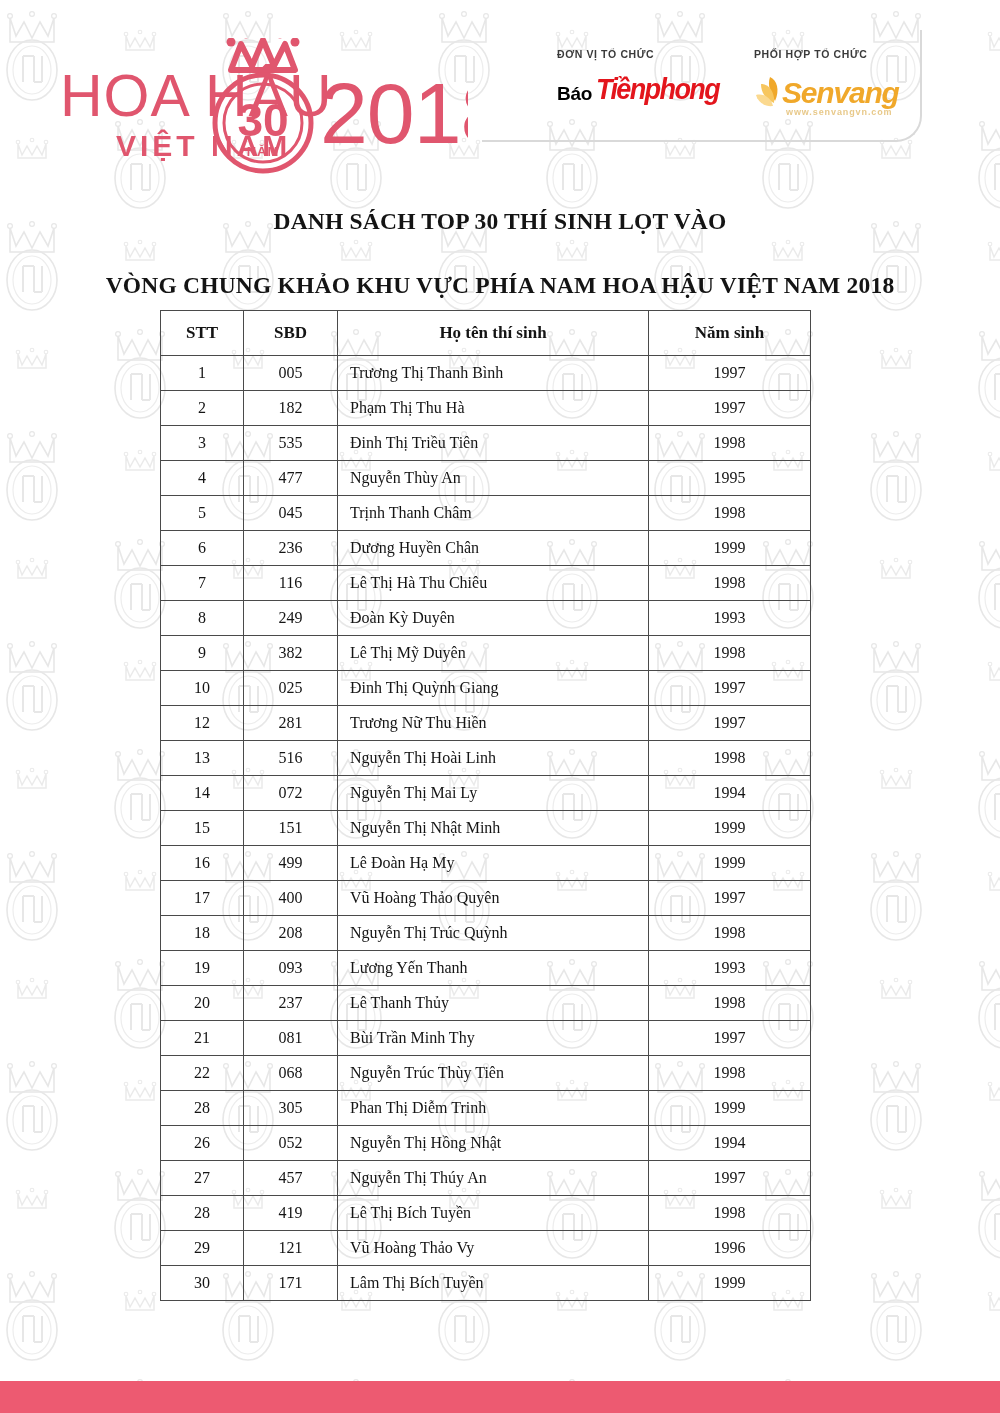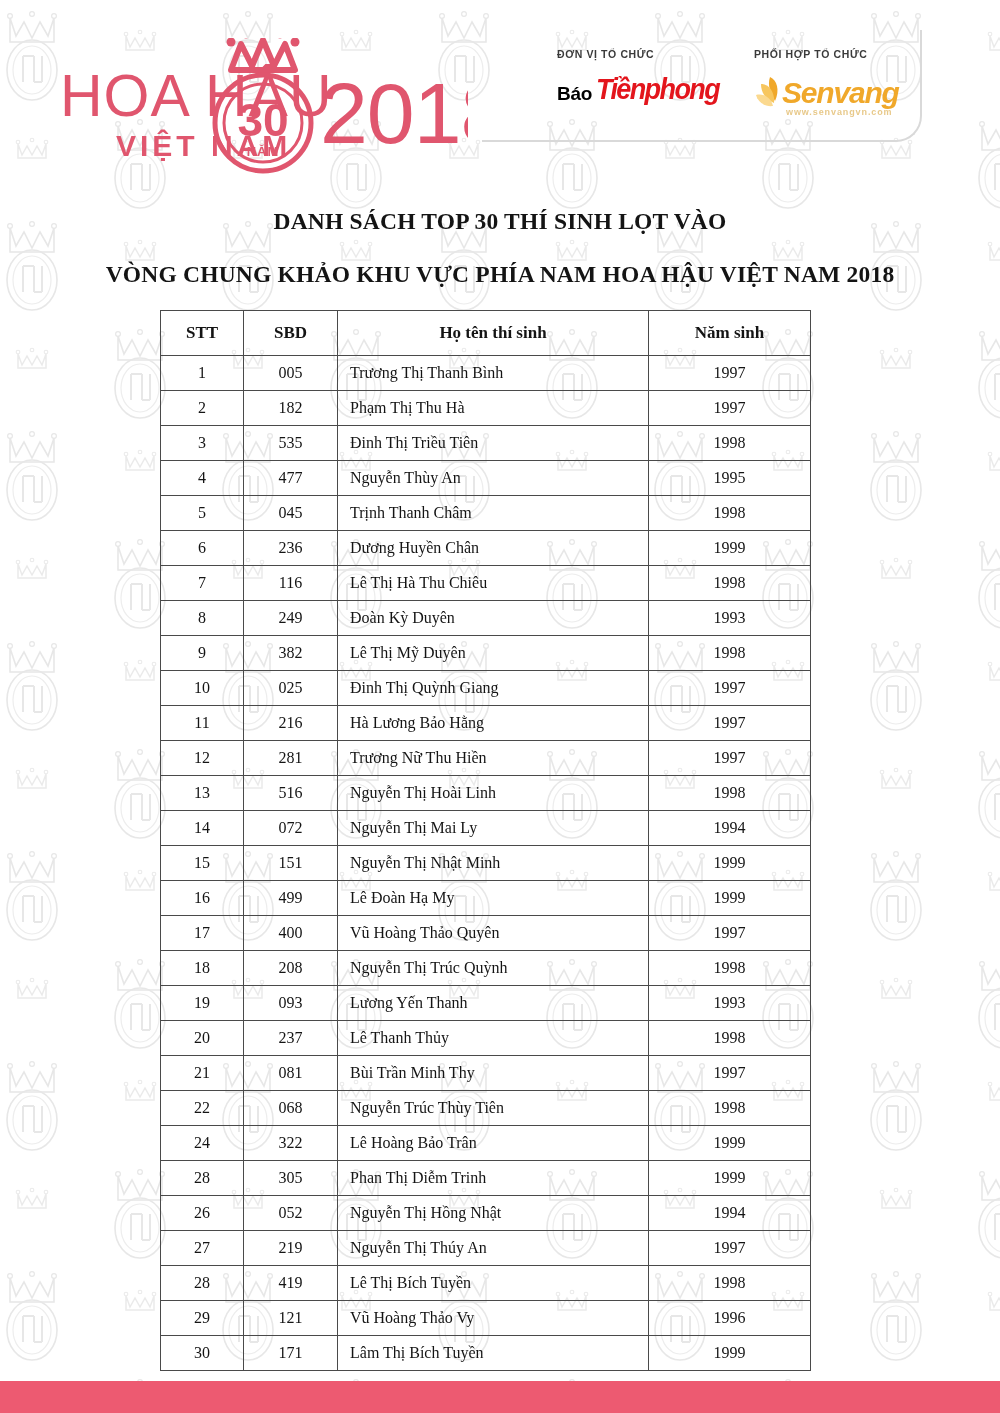--- a/index.html
+++ b/index.html
@@ -125,21 +125,21 @@
     text-align: center;
   }
   .doc-title {
     font-family: Liberation Serif, serif;
     font-weight: bold;
     font-size: 23.5px;
     letter-spacing: 0.2px;
     color: #141414;
     white-space: nowrap;
   }
-  #title-line-2 { margin-top: 26px; }
+  #title-line-2 { margin-top: 37px; }
 
   
   #table-wrap {
     position: absolute;
     left: 160px; top: 310px;
     width: 650px;
     z-index: 2;
   }
   table.roster {
     border-collapse: collapse;
@@ -350,26 +350,20 @@
           <td class="cell-name">Lê Thị Mỹ Duyên</td>
           <td class="cell-year">1998</td>
         </tr>
         <tr>
           <td class="cell-stt">10</td>
           <td class="cell-sbd">025</td>
           <td class="cell-name">Đinh Thị Quỳnh Giang</td>
           <td class="cell-year">1997</td>
         </tr>
         <tr>
-          <td class="cell-stt">11</td>
-          <td class="cell-sbd">216</td>
-          <td class="cell-name">Hà Lương Bảo Hằng</td>
-          <td class="cell-year">1997</td>
-        </tr>
-        <tr>
           <td class="cell-stt">12</td>
           <td class="cell-sbd">281</td>
           <td class="cell-name">Trương Nữ Thu Hiền</td>
           <td class="cell-year">1997</td>
         </tr>
         <tr>
           <td class="cell-stt">13</td>
           <td class="cell-sbd">516</td>
           <td class="cell-name">Nguyễn Thị Hoài Linh</td>
           <td class="cell-year">1998</td>
@@ -422,40 +416,34 @@
           <td class="cell-name">Bùi Trần Minh Thy</td>
           <td class="cell-year">1997</td>
         </tr>
         <tr>
           <td class="cell-stt">22</td>
           <td class="cell-sbd">068</td>
           <td class="cell-name">Nguyễn Trúc Thùy Tiên</td>
           <td class="cell-year">1998</td>
         </tr>
         <tr>
-          <td class="cell-stt">24</td>
-          <td class="cell-sbd">322</td>
-          <td class="cell-name">Lê Hoàng Bảo Trân</td>
-          <td class="cell-year">1999</td>
-        </tr>
-        <tr>
           <td class="cell-stt">28</td>
           <td class="cell-sbd">305</td>
           <td class="cell-name">Phan Thị Diễm Trinh</td>
           <td class="cell-year">1999</td>
         </tr>
         <tr>
           <td class="cell-stt">26</td>
           <td class="cell-sbd">052</td>
           <td class="cell-name">Nguyễn Thị Hồng Nhật</td>
           <td class="cell-year">1994</td>
         </tr>
         <tr>
           <td class="cell-stt">27</td>
-          <td class="cell-sbd">219</td>
+          <td class="cell-sbd">457</td>
           <td class="cell-name">Nguyễn Thị Thúy An</td>
           <td class="cell-year">1997</td>
         </tr>
         <tr>
           <td class="cell-stt">28</td>
           <td class="cell-sbd">419</td>
           <td class="cell-name">Lê Thị Bích Tuyền</td>
           <td class="cell-year">1998</td>
         </tr>
         <tr>

